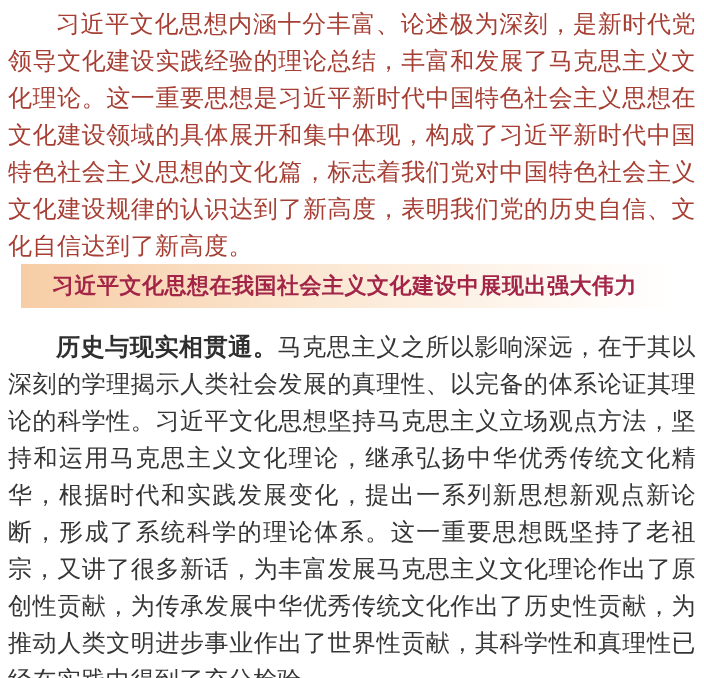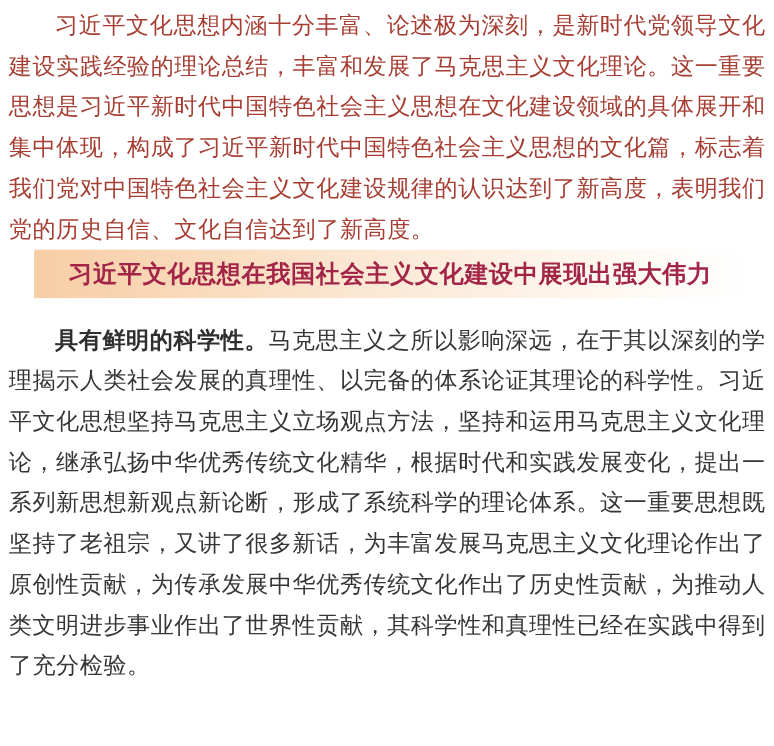--- a/index.html
+++ b/index.html
@@ -10,40 +10,40 @@
   .page {
     box-sizing: border-box;
     width: 704px;
     min-height: 678px;
     padding: 5px 8px 13px 8px;
     background: #ffffff;
     font-family: "Liberation Sans", "DejaVu Sans", sans-serif;
   }
   .para {
     margin: 0;
-    font-size: 21px;
+    font-size: 24px;
     line-height: 37px;
     text-indent: 2em;
     text-align: justify;
     letter-spacing: 0.5px;
     color: #363636;
   }
   .para.intro {
     color: #a63e33;
   }
   .para.body + .para.body {
     margin-top: 4px;
   }
   .lead-bold {
     font-weight: bold;
     color: #2f2f2f;
   }
   .banner {
     box-sizing: border-box;
-    margin: 0 12px 20px 23px;
+    margin: 0 12px 20px 13px;
     height: 44px;
     line-height: 44px;
     padding-left: 31px;
     background: linear-gradient(90deg, #f7cda5 0%, #fbe7d2 45%, #fffdfb 92%, #ffffff 100%);
     white-space: nowrap;
     overflow: hidden;
   }
   .banner-title {
     font-size: 22px;
     font-weight: bold;
@@ -56,15 +56,15 @@
 
 <div class="page">
 
   <p class="para intro">习近平文化思想内涵十分丰富、论述极为深刻，是新时代党领导文化建设实践经验的理论总结，丰富和发展了马克思主义文化理论。这一重要思想是习近平新时代中国特色社会主义思想在文化建设领域的具体展开和集中体现，构成了习近平新时代中国特色社会主义思想的文化篇，标志着我们党对中国特色社会主义文化建设规律的认识达到了新高度，表明我们党的历史自信、文化自信达到了新高度。</p>
 
   <div class="banner">
     <span class="banner-title">习近平文化思想在我国社会主义文化建设中展现出强大伟力</span>
   </div>
 
 
-  <p class="para body"><span class="lead-bold">具有鲜明的科学性。</span><span>马克思主义之所以影响深远，在于其以深刻的学理揭示人类社会发展的真理性、以完备的体系论证其理论的科学性。习近平文化思想坚持马克思主义立场观点方法，坚持和运用马克思主义文化理论，继承弘扬中华优秀传统文化精华，根据时代和实践发展变化，提出一系列新思想新观点新论断，形成了系统科学的理论体系。这一重要思想既坚持了老祖宗，又讲了很多新话，为丰富发展马克思主义文化理论作出了原创性贡献，为传承发展中华优秀传统文化作出了历史性贡献，为推动人类文明进步事业作出了世界性贡献，其科学性和真理性已经在实践中得到了充分检验。</span></p>
+  <p class="para body"><span class="lead-bold">历史与现实相贯通。</span><span>马克思主义之所以影响深远，在于其以深刻的学理揭示人类社会发展的真理性、以完备的体系论证其理论的科学性。习近平文化思想坚持马克思主义立场观点方法，坚持和运用马克思主义文化理论，继承弘扬中华优秀传统文化精华，根据时代和实践发展变化，提出一系列新思想新观点新论断，形成了系统科学的理论体系。这一重要思想既坚持了老祖宗，又讲了很多新话，为丰富发展马克思主义文化理论作出了原创性贡献，为传承发展中华优秀传统文化作出了历史性贡献，为推动人类文明进步事业作出了世界性贡献，其科学性和真理性已经在实践中得到了充分检验。</span></p>
 
 </div>
 
 </body></html>

